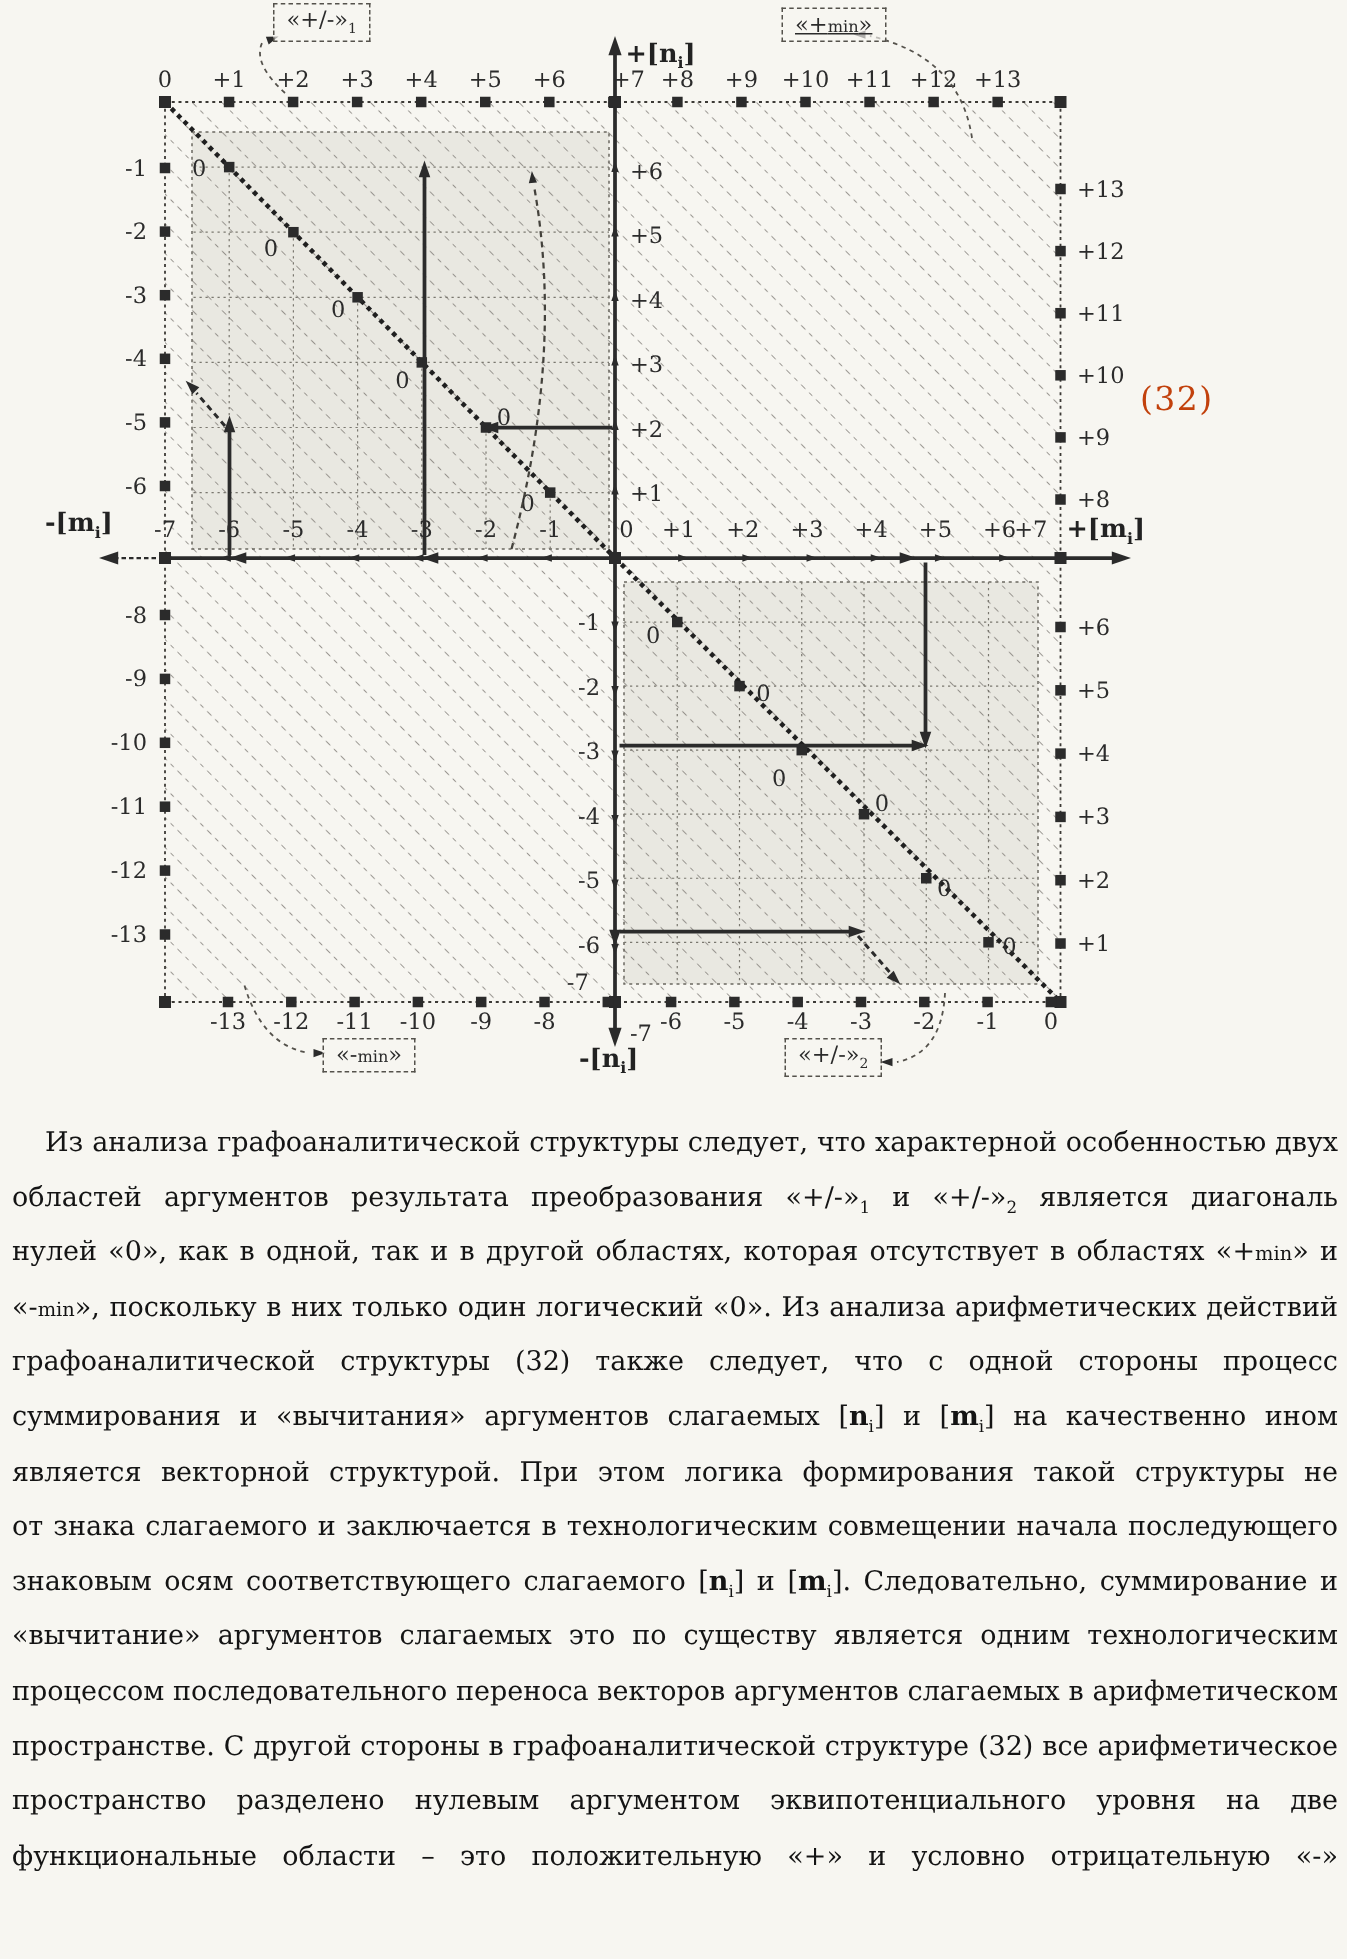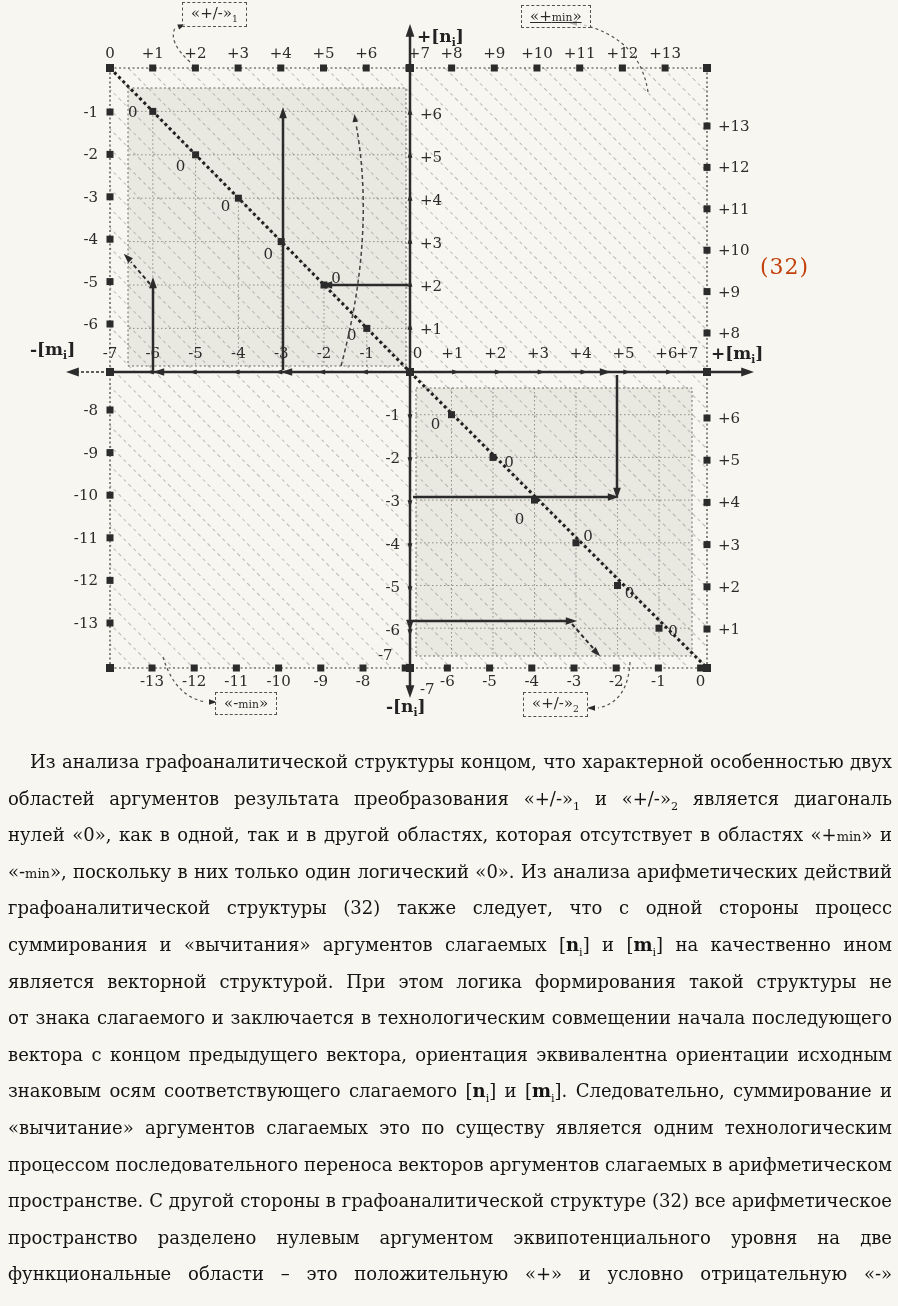--- a/index.html
+++ b/index.html
@@ -297,28 +297,27 @@
 
   <div class="axlabel" style="left:417px;top:26px;">+[<b>n</b><sub>i</sub>]</div>
   <div class="axlabel" style="left:386px;top:696px;">-[<b>n</b><sub>i</sub>]</div>
   <div class="axlabel" style="left:30px;top:339px;">-[<b>m</b><sub>i</sub>]</div>
   <div class="axlabel" style="left:711px;top:343px;">+[<b>m</b><sub>i</sub>]</div>
 
   <div class="eq" style="left:760px;top:254px;">(32)</div>
 </div>
 
 <div id="para">
-    <div class="pline first">Из анализа графоаналитической структуры концом, что характерной особенностью двух</div>
+    <div class="pline first">Из анализа графоаналитической структуры следует, что характерной особенностью двух</div>
     <div class="pline">областей аргументов результата преобразования «+/-»<sub>1</sub> и «+/-»<sub>2</sub> является диагональ логических</div>
     <div class="pline">нулей «0», как в одной, так и в другой областях, которая отсутствует в областях «+<span class="small">min</span>» и</div>
     <div class="pline">«-<span class="small">min</span>», поскольку в них только один логический «0». Из анализа арифметических действий</div>
     <div class="pline">графоаналитической структуры (32) также следует, что с одной стороны процесс</div>
     <div class="pline">суммирования и «вычитания» аргументов слагаемых [<b>n</b><sub>i</sub>] и [<b>m</b><sub>i</sub>] на качественно ином уровне</div>
     <div class="pline">является векторной структурой. При этом логика формирования такой структуры не зависит</div>
     <div class="pline">от знака слагаемого и заключается в технологическим совмещении начала последующего</div>
-    <div class="pline">вектора с концом предыдущего вектора, ориентация эквивалентна ориентации исходным</div>
     <div class="pline">знаковым осям соответствующего слагаемого [<b>n</b><sub>i</sub>] и [<b>m</b><sub>i</sub>]. Следовательно, суммирование и</div>
     <div class="pline">«вычитание» аргументов слагаемых это по существу является одним технологическим</div>
     <div class="pline">процессом последовательного переноса векторов аргументов слагаемых в арифметическом</div>
     <div class="pline">пространстве. С другой стороны в графоаналитической структуре (32) все арифметическое</div>
     <div class="pline">пространство разделено нулевым аргументом эквипотенциального уровня на две</div>
     <div class="pline">функциональные области – это положительную «+» и условно отрицательную «-»</div>
   </div>
 
 </body></html>

